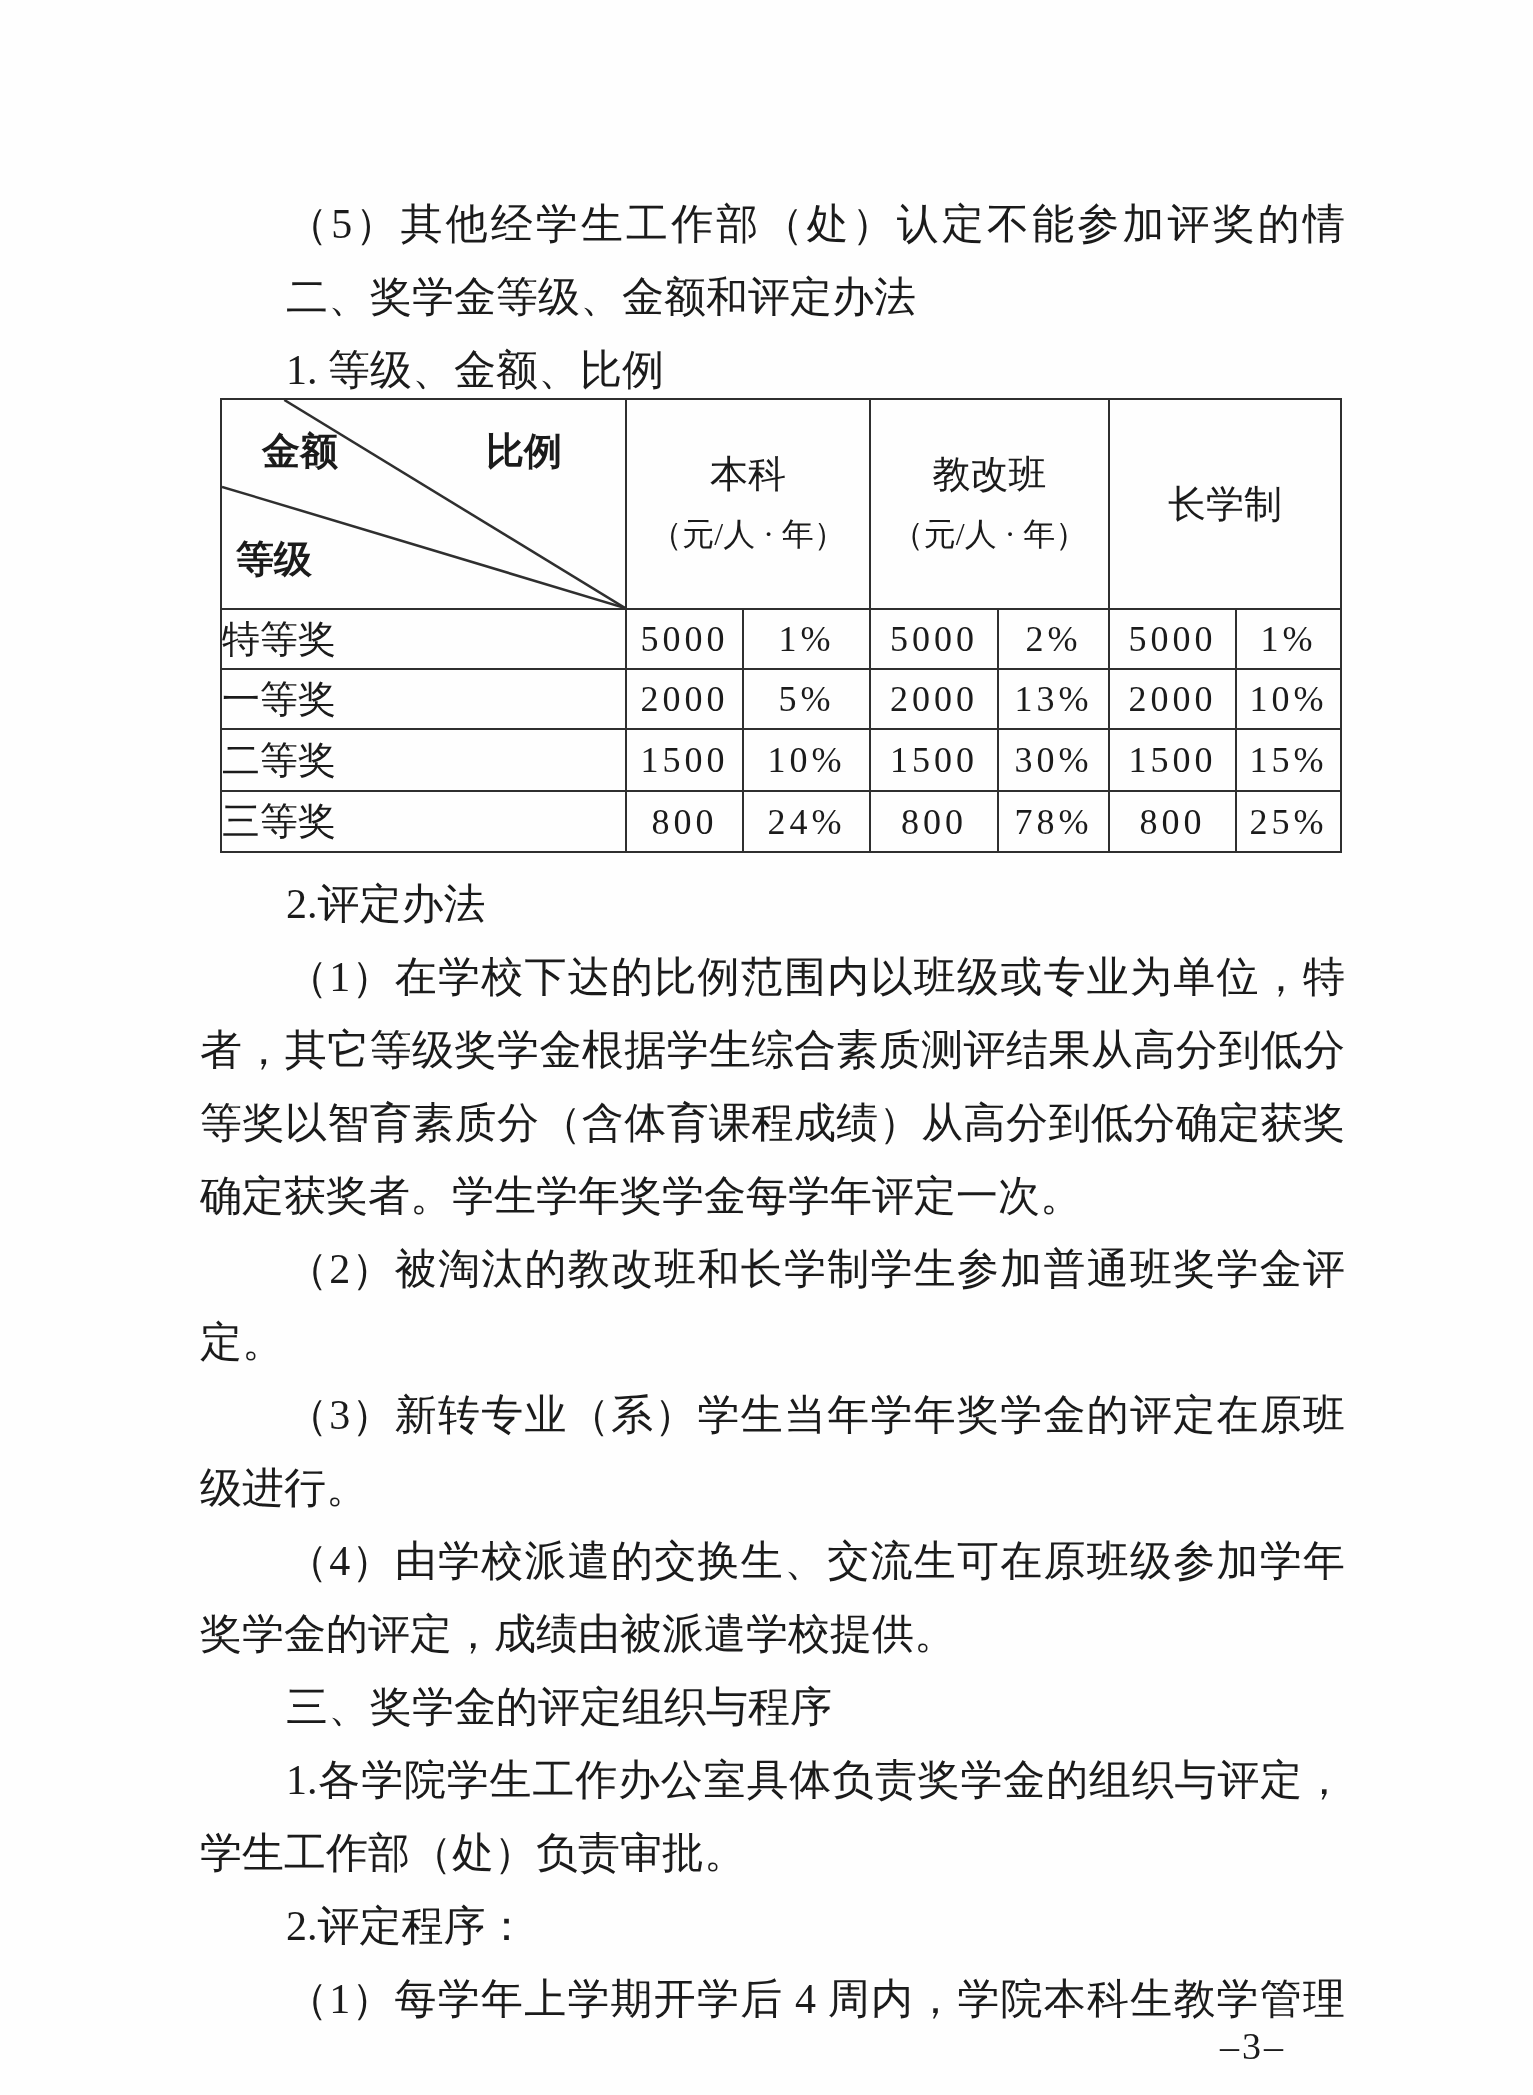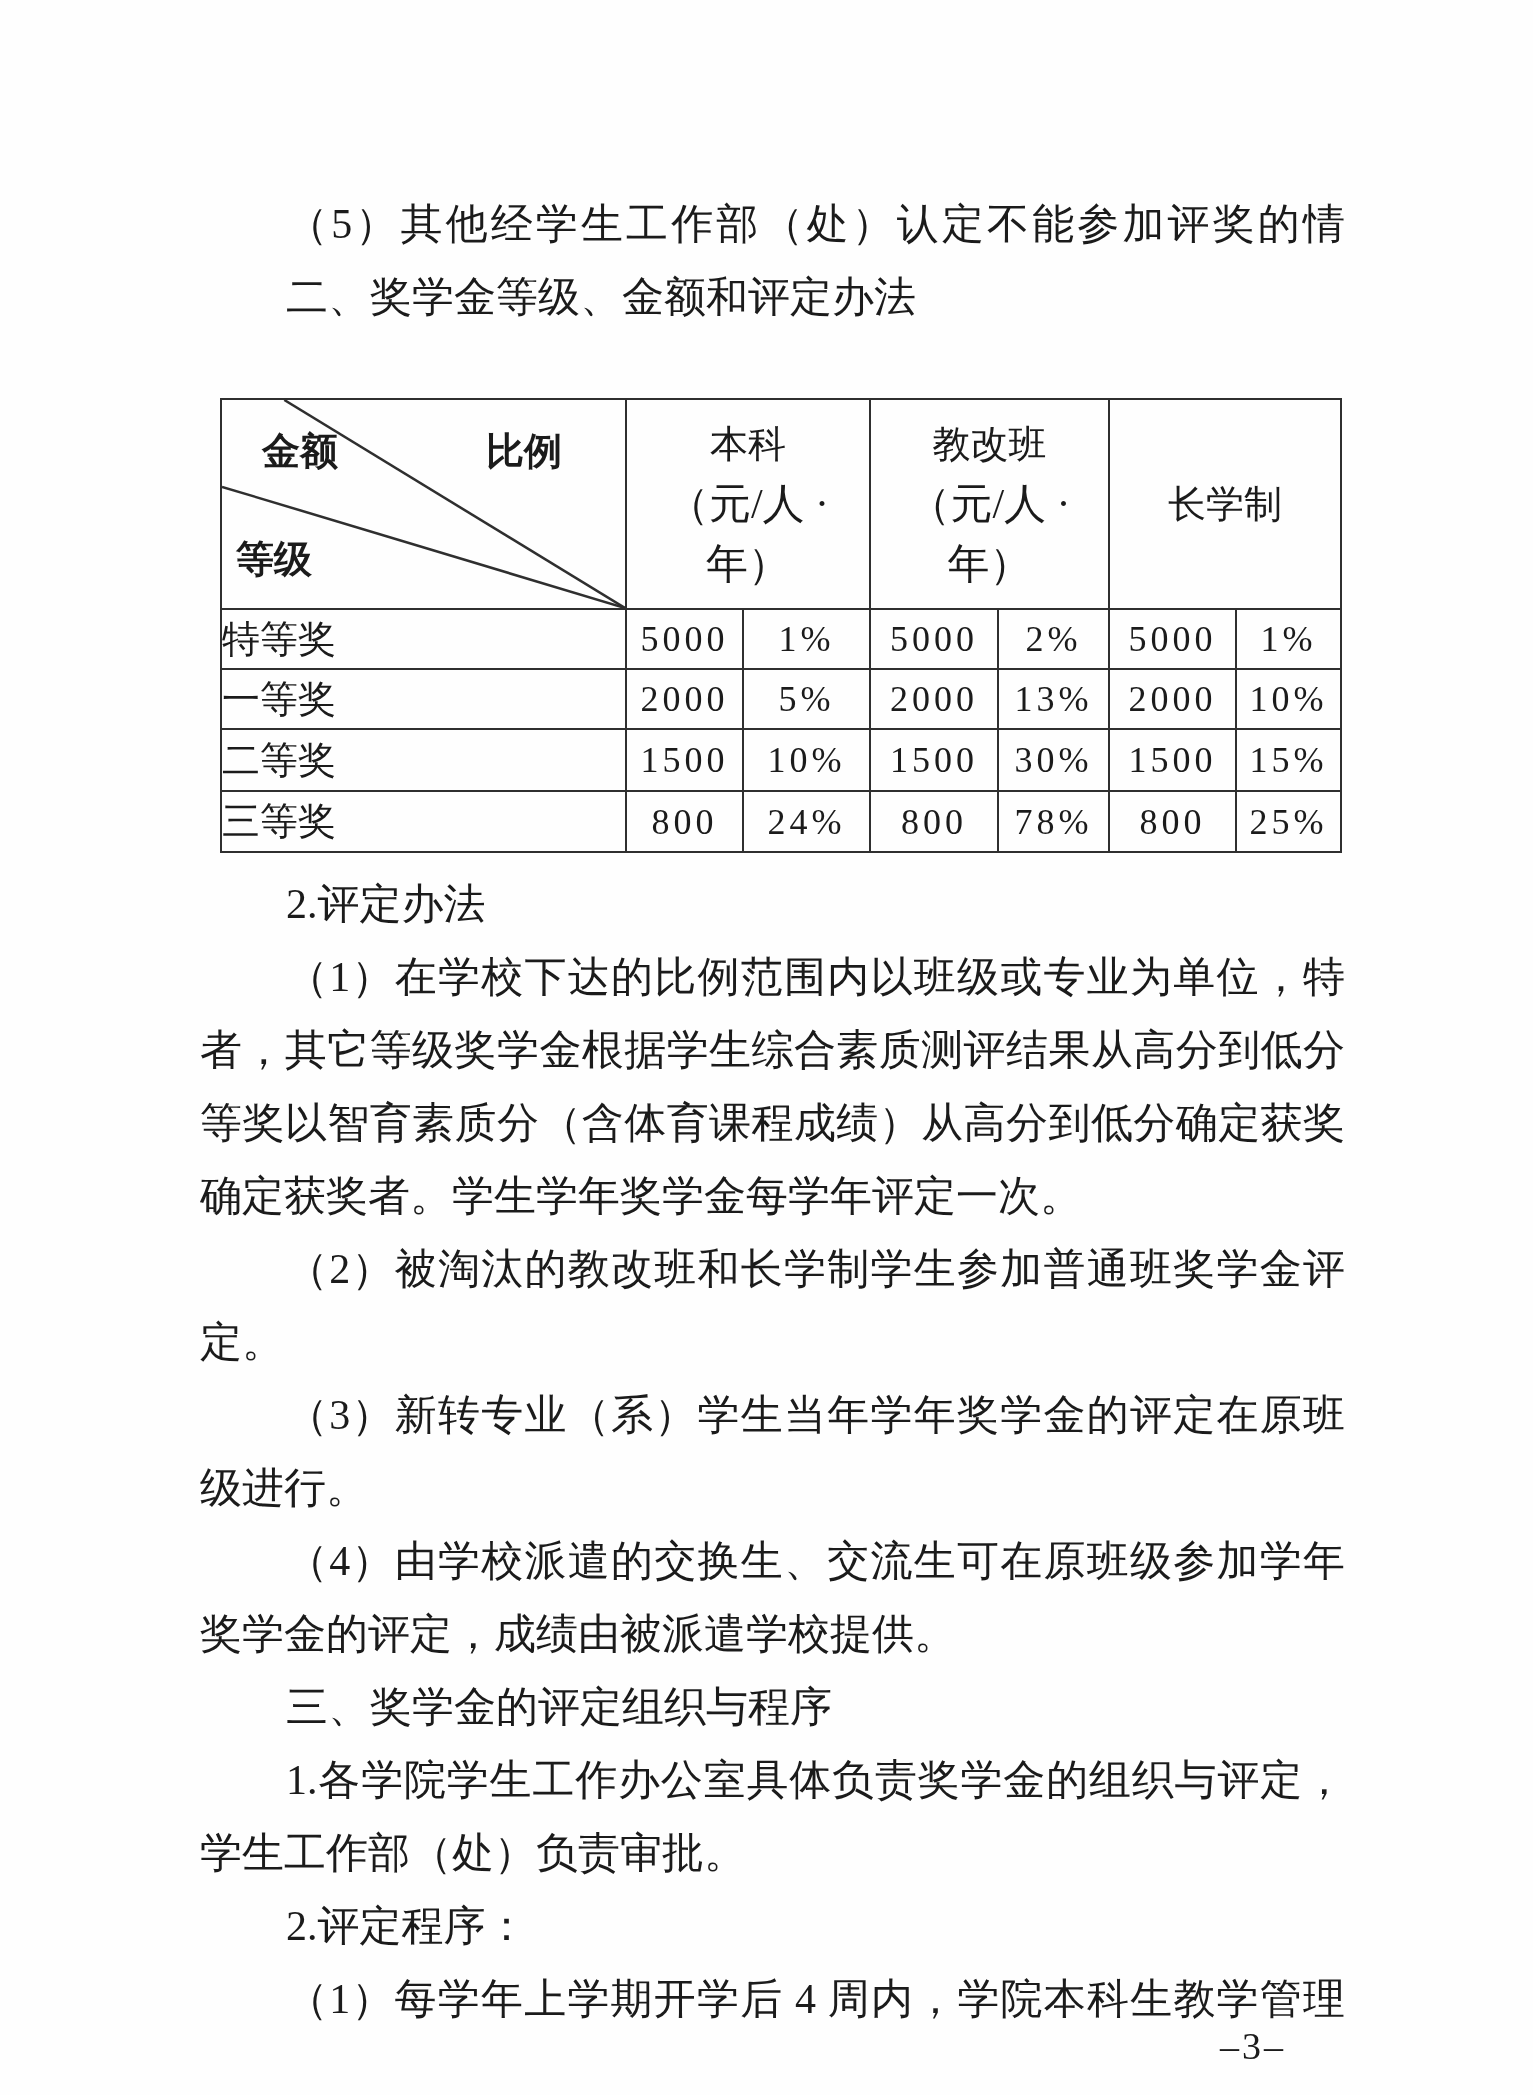--- a/index.html
+++ b/index.html
@@ -58,21 +58,21 @@
   .corner-label {
     position: absolute;
     font-size: 38px;
     line-height: 42px;
   }
   .lbl-amount { left: 40px;  top: 30px; }
   .lbl-ratio  { left: 264px; top: 30px; }
   .lbl-grade  { left: 14px;  top: 138px; }
   td.group-cell { text-align: center; }
   .grp-title { font-size: 38px; line-height: 60px; }
-  .grp-unit  { font-size: 42px; line-height: 60px; }
+  .grp-unit  { font-size: 32px; line-height: 60px; }
   td.grade-cell {
     font-size: 38px;
     padding-left: 0;
   }
   td.val-cell {
     font-size: 36px;
     text-align: center;
     letter-spacing: 4px;
   }
   .page-number {
@@ -84,20 +84,21 @@
   }
 </style>
 </head>
 <body>
 
 <div class="page">
 
   <div class="textblock tb-top">
     <div class="line indent fill">（5）其他经学生工作部（处）认定不能参加评奖的情况。</div>
     <div class="line indent">二、奖学金等级、金额和评定办法</div>
+    <div class="line indent">1. 等级、金额、比例</div>
   </div>
 
   <table class="score-table">
     <colgroup>
       <col style="width:405px">
       <col style="width:117px">
       <col style="width:127px">
       <col style="width:128px">
       <col style="width:111px">
       <col style="width:127px">

